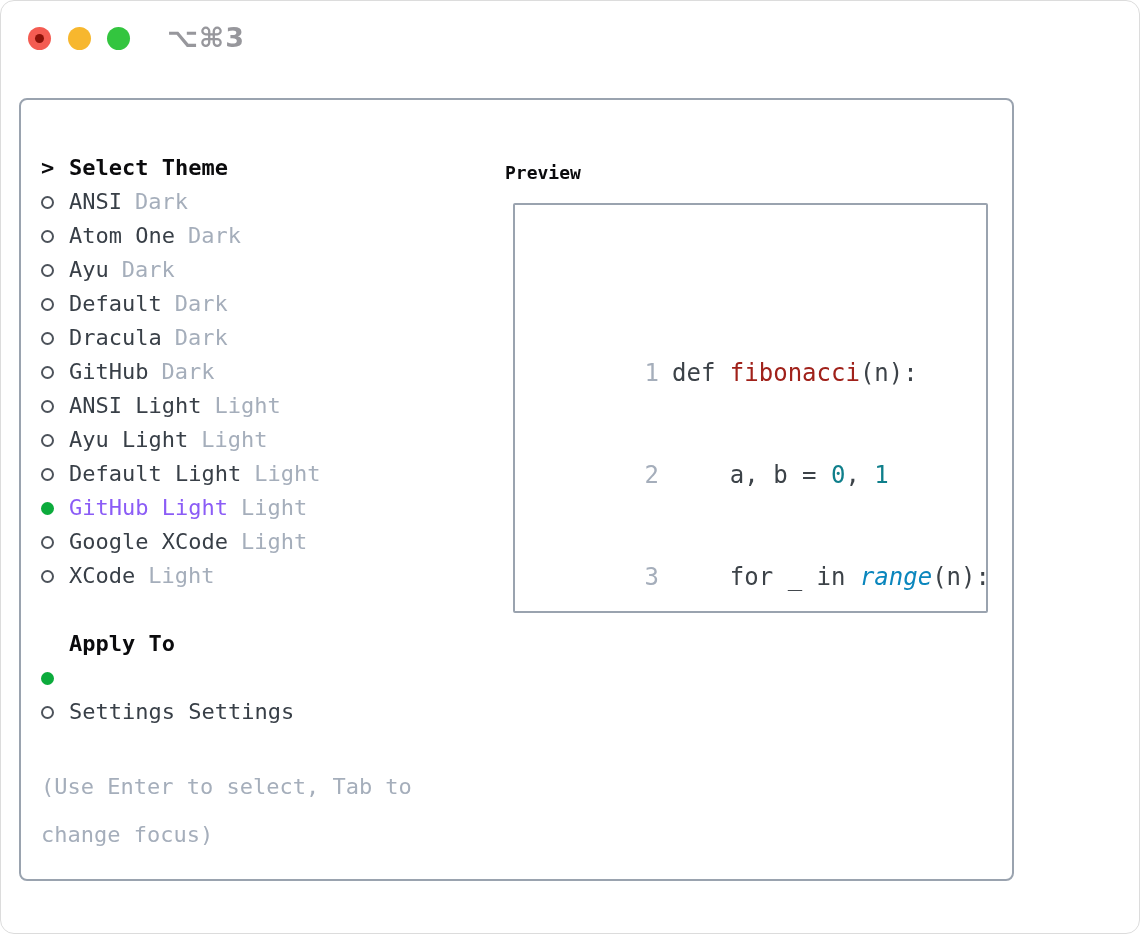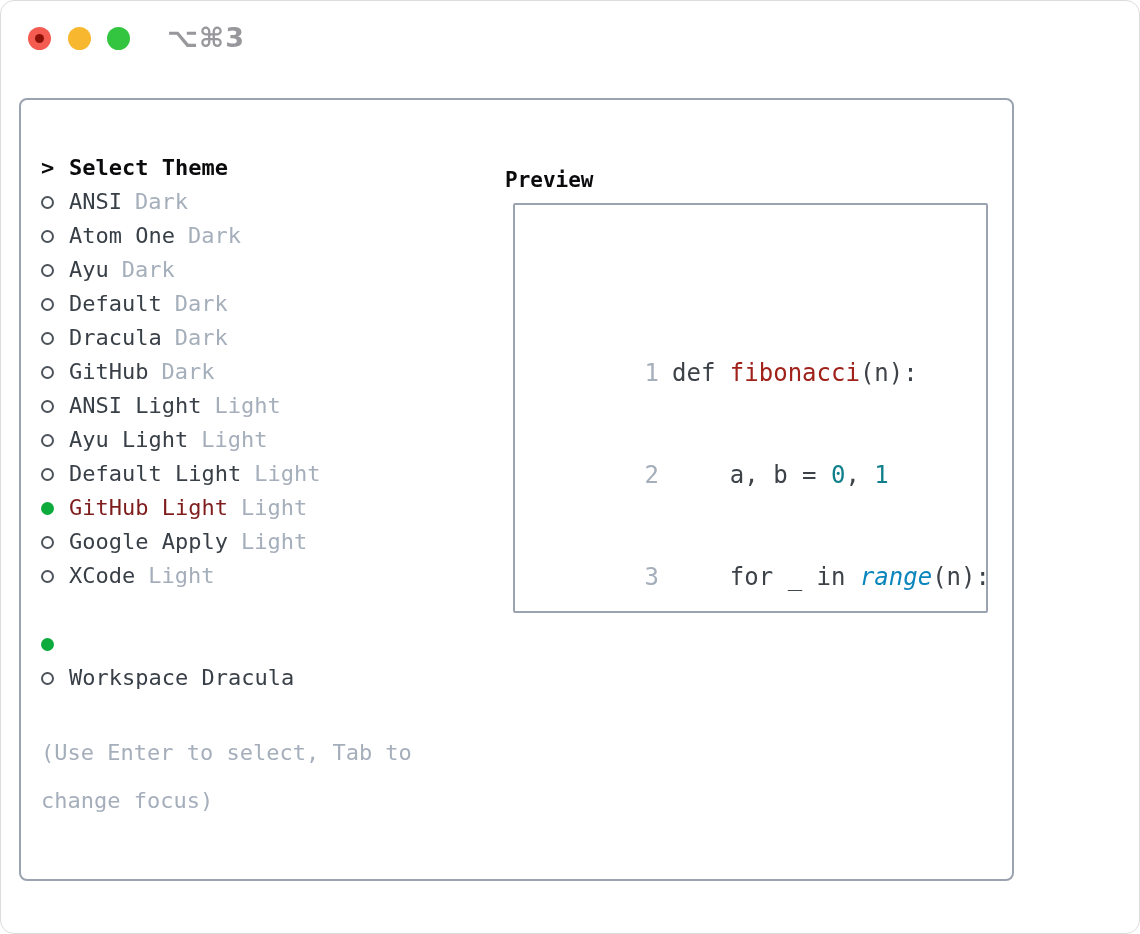--- a/index.html
+++ b/index.html
@@ -53,30 +53,30 @@
   .spacer { height: 34px; }
   .bullet-slot { width: 28px; flex: none; display: flex; align-items: center; }
   .circle {
     width: 13px; height: 13px; border: 2px solid #4d535b;
     border-radius: 50%; box-sizing: border-box; display: block;
   }
   .hdr { font-weight: bold; color: #0b0b0d; }
   .hdr .prefix { font-weight: bold; color: #0b0b0d; }
   .tname { color: #383f47; margin-right: 13px; }
   .variant { color: #a5aebb; }
-  .row.selected .tname { color: #7f1d1d; }
+  .row.selected .tname { color: #8b5cf6; }
   .row.selected .circle { background: #0cab3c; border-color: #0cab3c; }
   .hint {
     width: 404px; color: #a5aebb; line-height: 48px; white-space: normal;
   }
 
   
   .preview-title {
-    position: absolute; left: 484px; top: 63px; height: 34px;
-    line-height: 34px; font-size: 21px; font-weight: bold; color: #0b0b0d;
+    position: absolute; left: 484px; top: 56px; height: 34px;
+    line-height: 34px; font-size: 18px; font-weight: bold; color: #0b0b0d;
   }
   .preview-box {
     position: absolute; left: 492px; top: 103px;
     width: 475px; height: 410px;
     border: 2px solid #9aa3af; border-radius: 2px;
     box-sizing: border-box;
     padding: 49px 14px;
     font-size: 24px; line-height: 34px;
     white-space: pre; overflow: hidden;
   }
@@ -155,37 +155,41 @@
         <span class="tname">Default Light</span>
         <span class="variant">Light</span>
       </div>
       <div class="row selected">
         <span class="bullet-slot"><span class="circle"></span></span>
         <span class="tname">GitHub Light</span>
         <span class="variant">Light</span>
       </div>
       <div class="row">
         <span class="bullet-slot"><span class="circle"></span></span>
-        <span class="tname">Google Apply</span>
+        <span class="tname">Google XCode</span>
         <span class="variant">Light</span>
       </div>
       <div class="row">
         <span class="bullet-slot"><span class="circle"></span></span>
         <span class="tname">XCode</span>
         <span class="variant">Light</span>
       </div>
 
       <div class="spacer"></div>
 
+      <div class="row hdr">
+        <span class="bullet-slot"></span>
+        <span>Apply To</span>
+      </div>
       <div class="row selected">
         <span class="bullet-slot"><span class="circle"></span></span>
       </div>
       <div class="row">
         <span class="bullet-slot"><span class="circle"></span></span>
-        <span class="tname">Workspace Dracula</span>
+        <span class="tname">Settings Settings</span>
       </div>
 
       <div class="spacer"></div>
 
       <div class="hint">(Use Enter to select, Tab to change focus)</div>
     </div>
 
     <div class="preview-title">Preview</div>
 
     <div class="preview-box">

